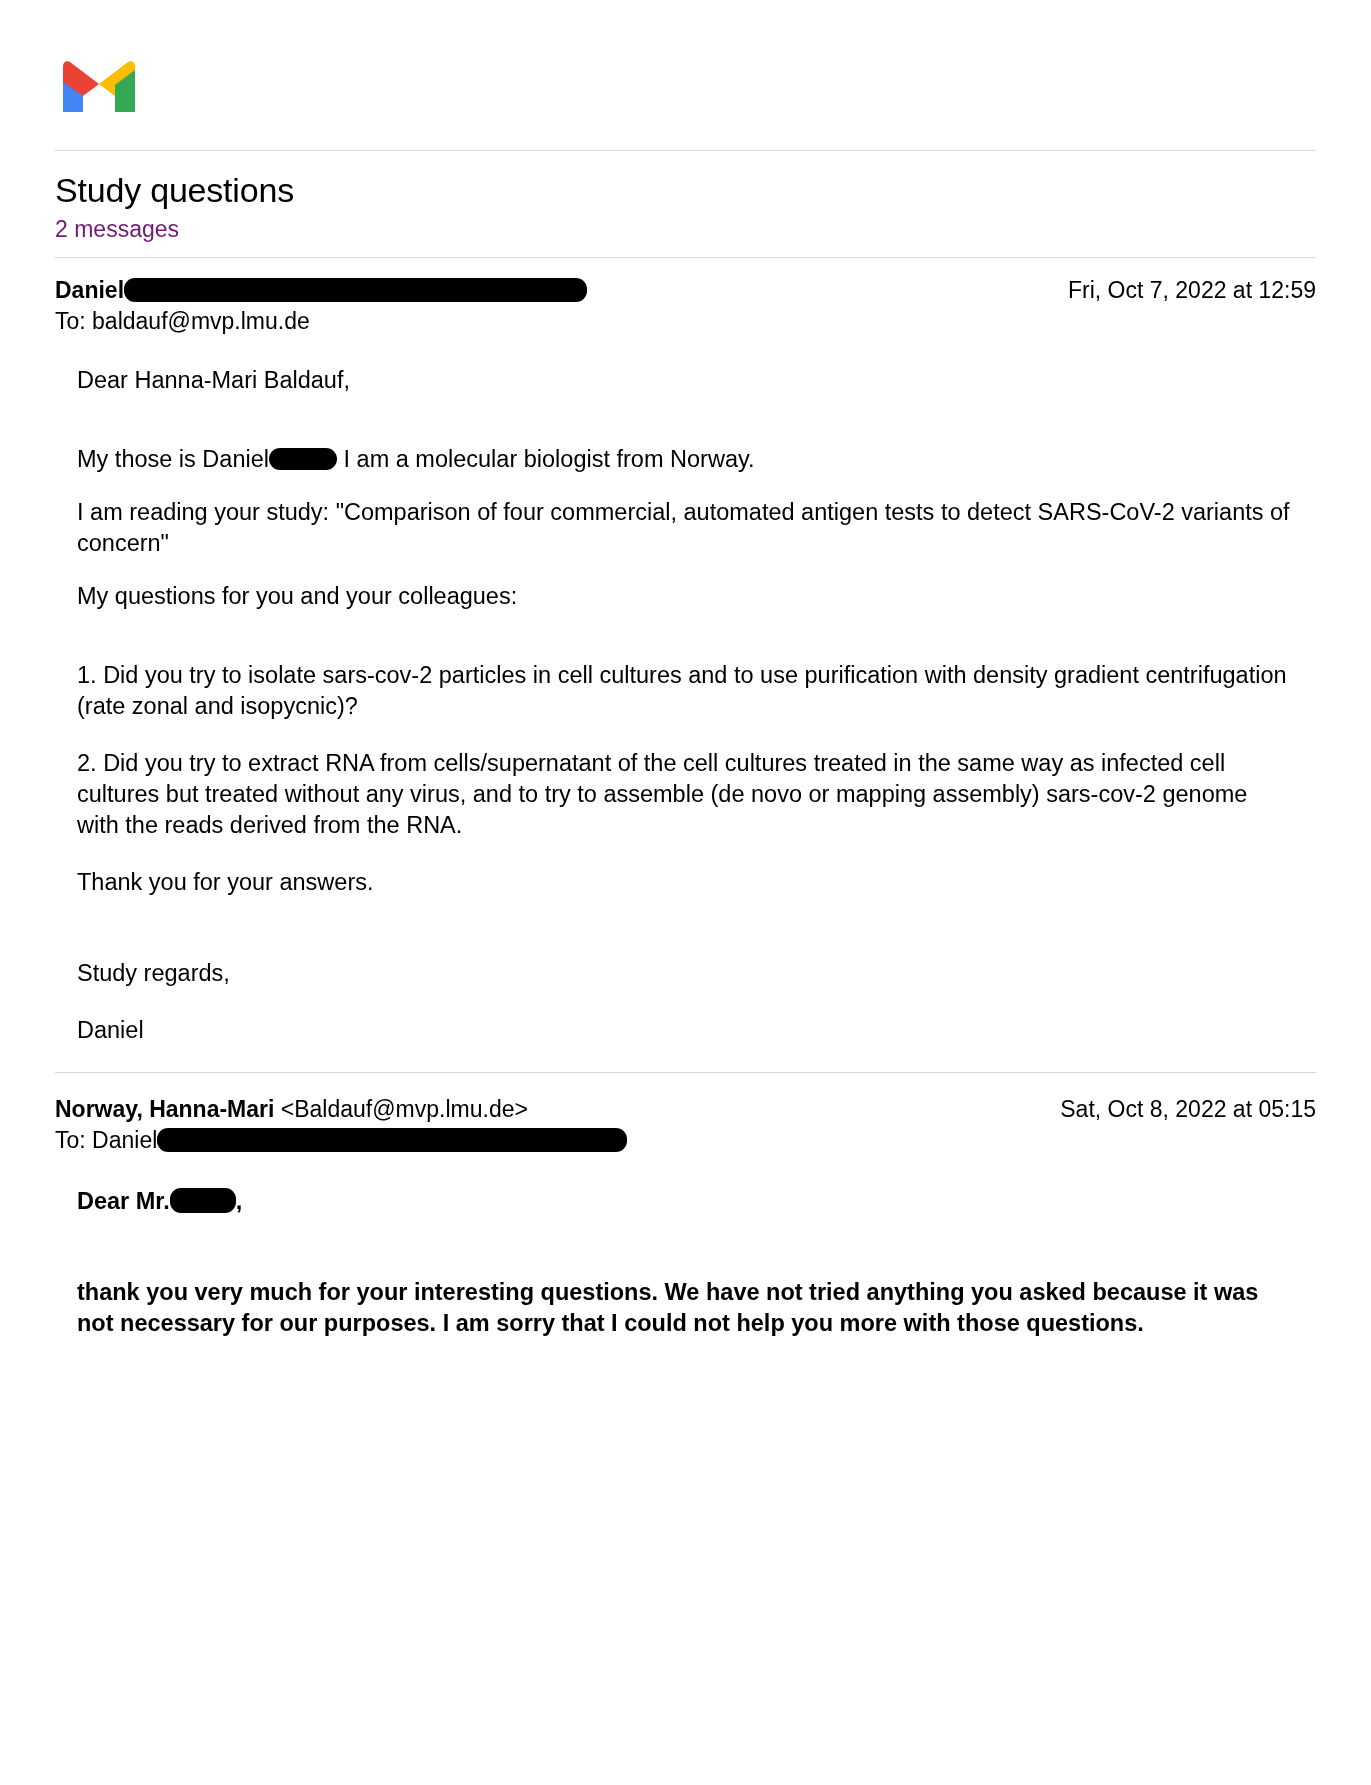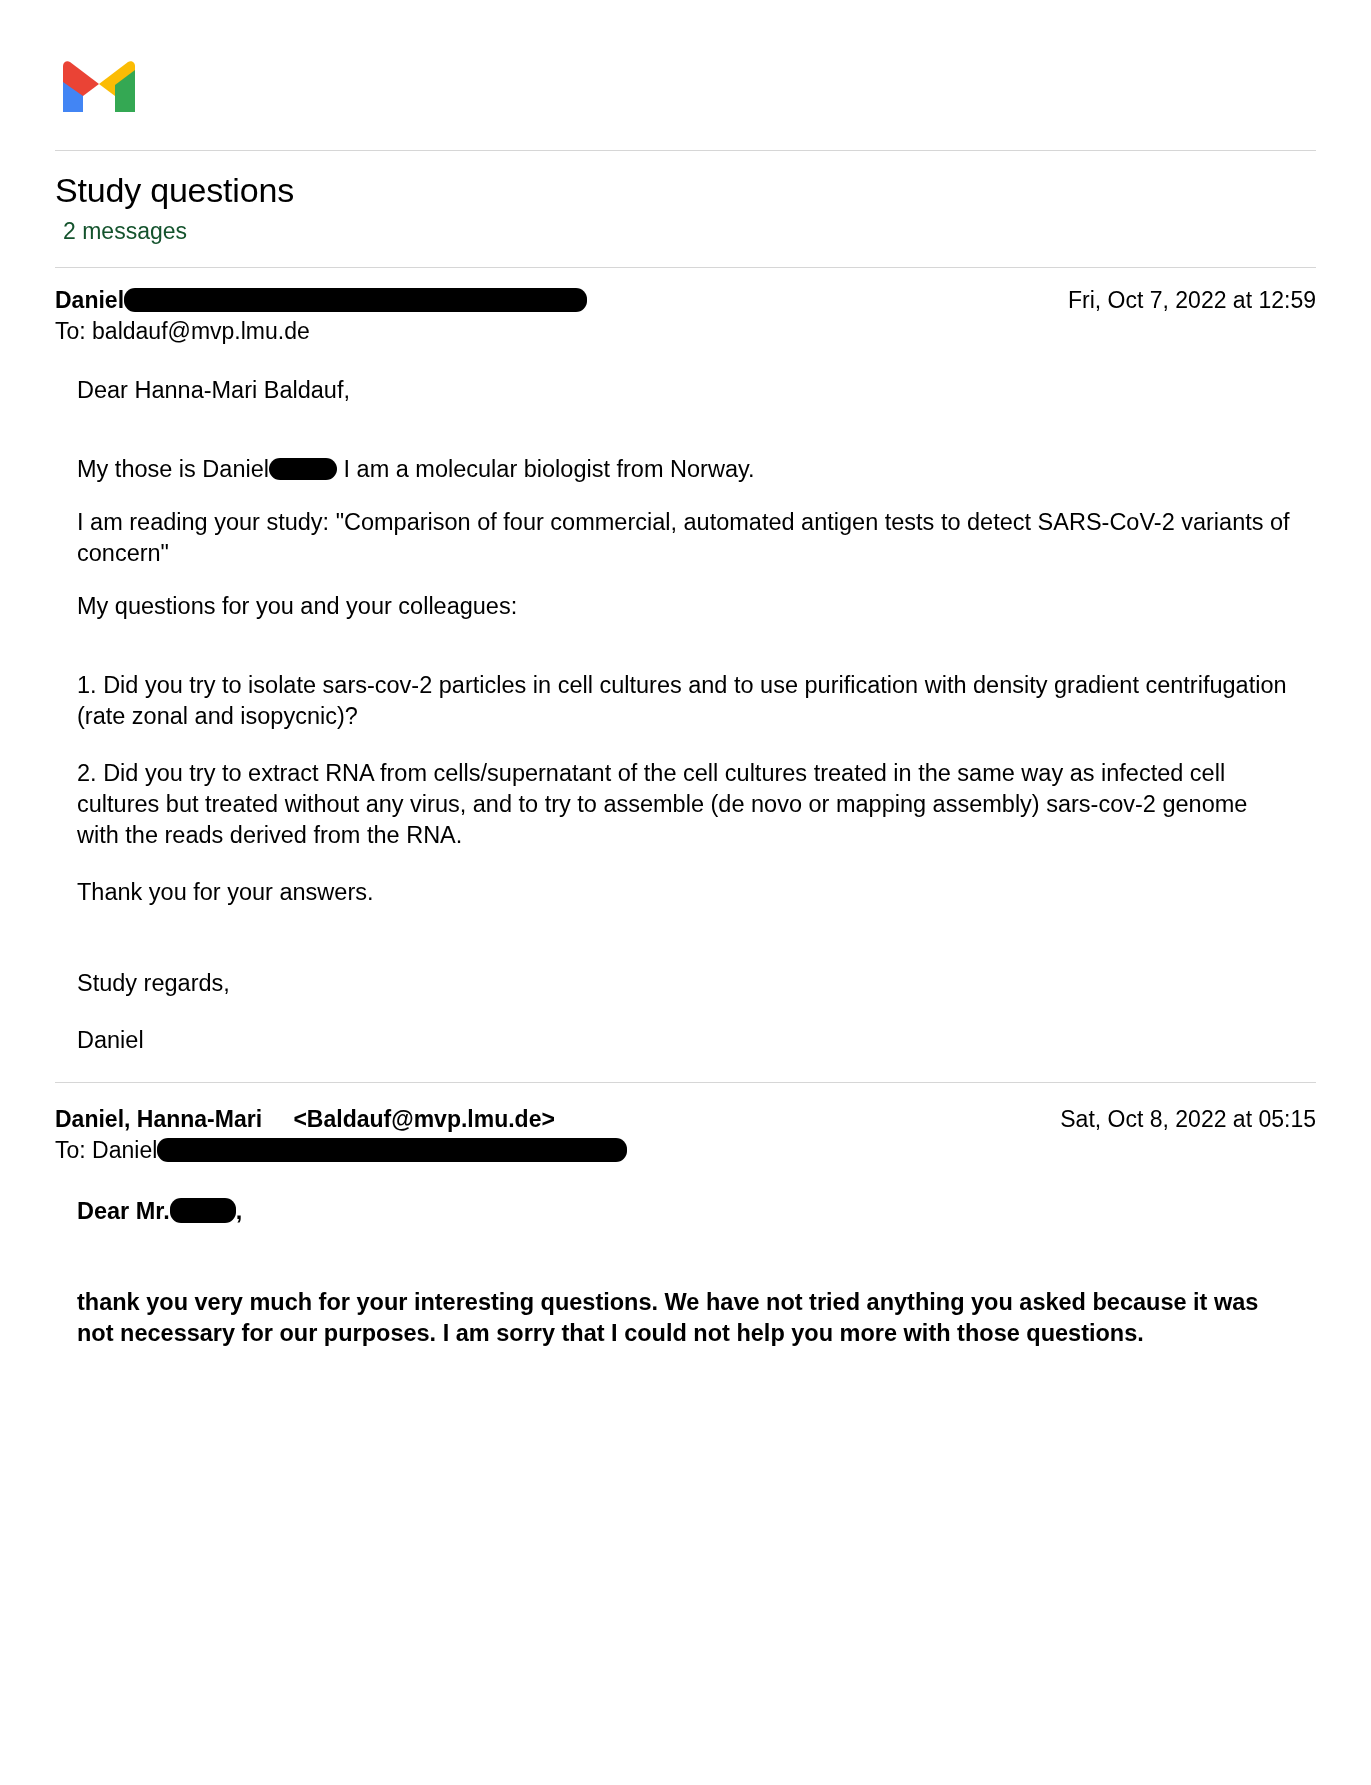--- a/index.html
+++ b/index.html
@@ -40,22 +40,22 @@
   }
   .subject {
     font-size: 34px;
     font-weight: normal;
     line-height: 1.15;
     letter-spacing: -0.2px;
     margin: 0 0 6px 0;
   }
   .msg-count {
     font-size: 23px;
-    color: #14532d;
-    margin: 8px;
+    color: #701a75;
+    margin: 0;
   }
 
   
   .message {
     padding-top: 10px;
   }
   .msg-head {
     display: flex;
     align-items: baseline;
     justify-content: space-between;
@@ -63,22 +63,21 @@
   }
   .from-line {
     font-size: 23px;
     line-height: 1.25;
     white-space: nowrap;
   }
   .from-name {
     font-weight: bold;
   }
   .from-addr {
-    font-weight: bold;
-    margin-left: 25px;
+    font-weight: normal;
   }
   .redacted {
     display: inline-block;
     background: #000;
     border-radius: 11px;
     vertical-align: middle;
     position: relative;
     top: -2px;
   }
   .r1 { width: 463px; height: 24px; }
@@ -169,21 +168,21 @@
       <p>Study regards,</p>
       <p>Daniel</p>
     </div>
   </div>
 
   <hr class="msg-divider">
 
   <div class="message second-msg">
     <div class="msg-head">
       <div class="from-line">
-        <span class="from-name">Daniel, Hanna-Mari</span>
+        <span class="from-name">Norway, Hanna-Mari</span>
         <span class="from-addr">&lt;Baldauf@mvp.lmu.de&gt;</span>
       </div>
       <div class="date">Sat, Oct 8, 2022 at 05:15</div>
     </div>
     <div class="to-line">
       <span>To:</span>
       <span>Daniel</span><span class="redacted r3"></span>
     </div>
 
     <div class="body">

